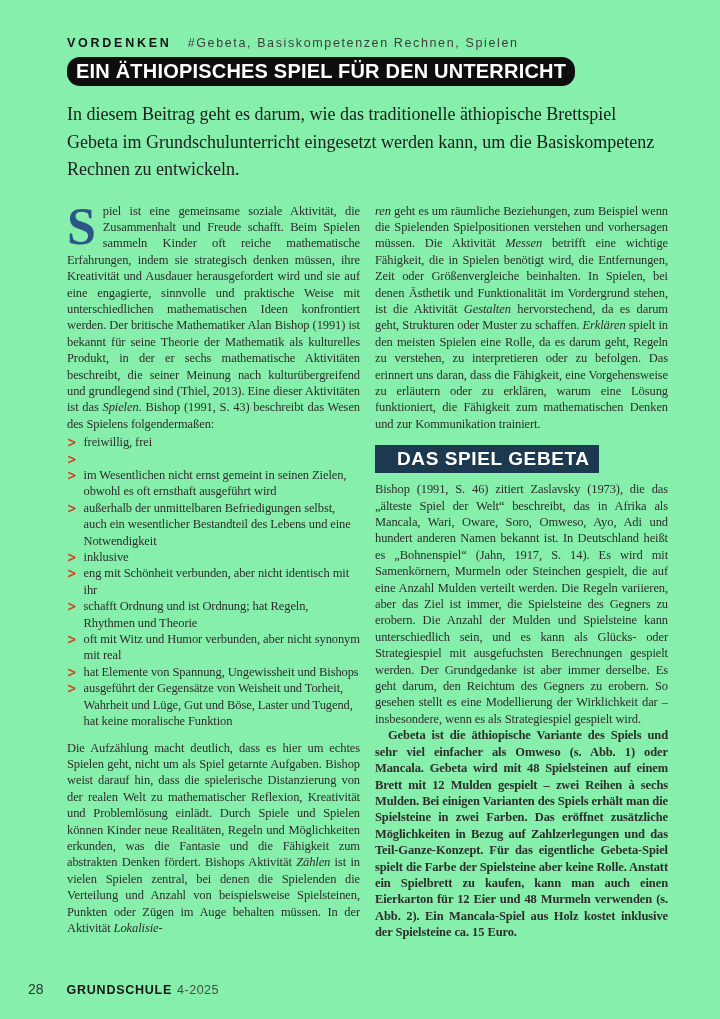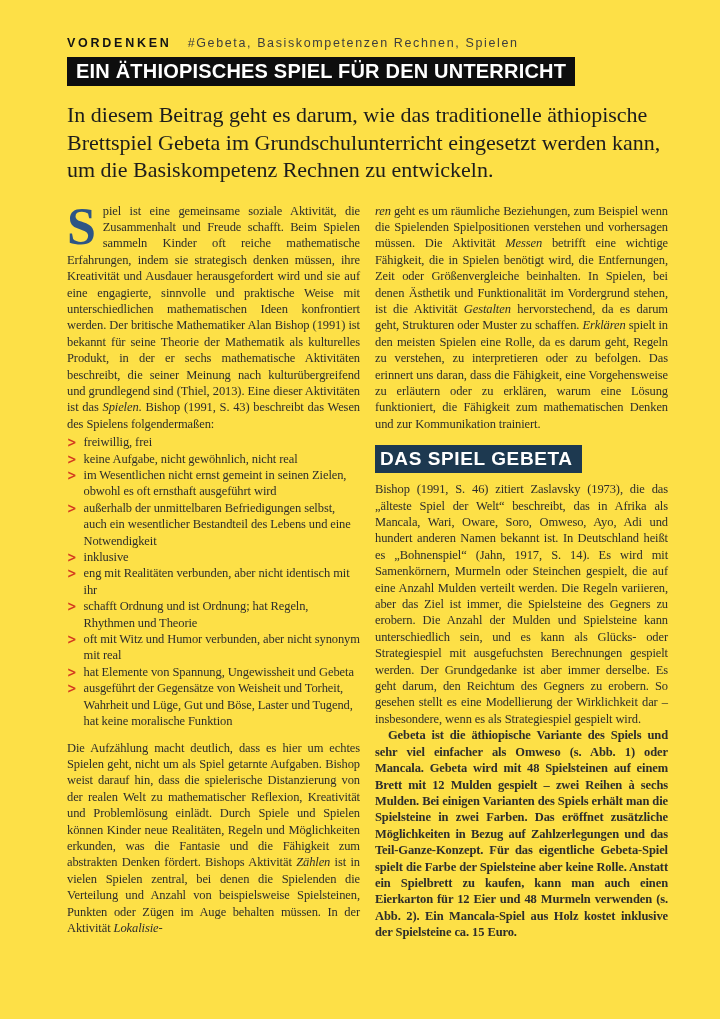--- a/index.html
+++ b/index.html
@@ -1,40 +1,40 @@
 <!DOCTYPE html>
 <html lang="de"><head>
 <meta charset="utf-8">
 <style>
   html,body{margin:0;padding:0;}
   body{background:#ffffff;}
   .page{
     position:relative; width:720px; height:1019px; margin:0 auto;
-    background:#fde047; overflow:hidden;
+    background:#86efac; overflow:hidden;
     font-family:"Liberation Serif", serif; color:#2e2d2b;
   }
   .content{ padding:36px 52px 0 67px; }
 
   
   .kopf{ font-family:"Liberation Sans", sans-serif; font-size:12.5px; line-height:15px; white-space:nowrap; }
   .kopf .section{ font-weight:bold; color:#141414; letter-spacing:.22em; margin-right:16px; }
   .kopf .tags{ color:#3d3d3d; letter-spacing:.13em; }
 
   
   h1{ margin:26px 0 0 0; padding:0; line-height:60px; white-space:nowrap; }
   h1 .t-italic{ font-family:"Liberation Serif", serif; font-style:italic; font-weight:normal;
     font-size:56px; color:#191919; letter-spacing:-1px; margin-right:13px; }
   h1 .t-accent{ font-family:"Liberation Sans", sans-serif; font-weight:bold;
     font-size:57px; color:#2d5585; letter-spacing:-1px; }
 
   .kicker{ display:inline-block; background:#0e0e0e; color:#ffffff;
     font-family:"Liberation Sans", sans-serif; font-weight:bold; font-size:20px;
-    line-height:22px; padding:3px 9px 4px 9px; margin-top:6px; letter-spacing:.2px; }
+    line-height:22px; padding:3px 9px 4px 9px; margin-top:6px; letter-spacing:.2px;border-radius:13px; }
 
-  .intro{ margin:15px 0 0 0; font-size:22px; line-height:27.5px; color:#1c1c1c; max-width:604px; }
+  .intro{ margin:15px 0 0 0; font-size:18px; line-height:27.5px; color:#1c1c1c; max-width:604px; }
 
   
   .columns{ display:flex; gap:15px; margin-top:19px; }
   .col{ flex:1; min-width:0; }
   .body{ margin:0; font-size:12.5px; line-height:16.4px; letter-spacing:-.1px;
     text-align:justify; color:#2e2d2b; }
   .body.second{ margin-top:10px; }
   .body.indent{ text-indent:13px;font-weight:bold; }
 
   .dropcap{ float:left; font-family:"Liberation Serif", serif; font-weight:bold;
@@ -42,21 +42,21 @@
 
   ul.bullets{ list-style:none; margin:2px 0 0 0; padding:0; }
   ul.bullets li{ display:flex; gap:7px; align-items:flex-start;
     font-size:12.5px; line-height:16.4px; letter-spacing:-.1px; text-align:left; }
   ul.bullets .marker{ color:#d43b20; font-family:"DejaVu Sans", sans-serif;
     font-weight:bold; font-size:11.5px; line-height:16.4px; transform:scaleY(1.15); }
 
   .heading-wrap{ margin:13px 0 8px 0; }
   .section-heading{ display:inline-block; margin:0; background:#1d3950; color:#ffffff;
     font-family:"Liberation Sans", sans-serif; font-weight:bold; font-size:19px;
-    line-height:21px; padding:3px 9px 4px 5px; letter-spacing:.6px; }
+    line-height:21px; padding:3px 9px 4px 22px; letter-spacing:.6px; }
 
   
   .fuss{ position:absolute; left:28px; bottom:22px; font-family:"Liberation Sans", sans-serif;
     font-size:12.5px; color:#222; white-space:nowrap; }
   .fuss .pagenum{ font-size:14px; color:#333; margin-right:23px; }
   .fuss .mag{ font-weight:bold; letter-spacing:.06em; color:#161616; }
   .fuss .issue{ color:#4a4a4a; margin-left:5px; letter-spacing:.04em; }
 </style>
 </head>
 <body>
@@ -79,49 +79,48 @@
         <p class="body">
           <span class="dropcap">S</span><span><span>piel ist eine gemeinsame soziale Aktivität, die Zusammenhalt und Freude schafft. Beim Spielen sammeln Kinder oft reiche mathematische Erfahrungen, indem sie strategisch denken müssen, ihre Kreativität und Ausdauer herausgefordert wird und sie auf eine engagierte, sinnvolle und praktische Weise mit unterschiedlichen mathematischen Ideen konfrontiert werden. Der britische Mathematiker Alan Bishop (1991) ist bekannt für seine Theorie der Mathematik als kulturelles Produkt, in der er sechs mathematische Aktivitäten beschreibt, die seiner Meinung nach kulturübergreifend und grundlegend sind (Thiel, 2013). Eine dieser Aktivitäten ist das </span><i>Spielen</i><span>. Bishop (1991, S. 43) beschreibt das Wesen des Spielens folgendermaßen:</span></span>
         </p>
         <ul class="bullets">
             <li>
               <span class="marker">&gt;</span>
               <span>freiwillig, frei</span>
             </li>
             <li>
               <span class="marker">&gt;</span>
-              <span>keine Aufgabe, nicht gewöhnlich, nicht real</span>
             </li>
             <li>
               <span class="marker">&gt;</span>
               <span>im Wesentlichen nicht ernst gemeint in seinen Zielen, obwohl es oft ernsthaft ausgeführt wird</span>
             </li>
             <li>
               <span class="marker">&gt;</span>
               <span>außerhalb der unmittelbaren Befriedigungen selbst, auch ein wesentlicher Bestandteil des Lebens und eine Notwendigkeit</span>
             </li>
             <li>
               <span class="marker">&gt;</span>
               <span>inklusive</span>
             </li>
             <li>
               <span class="marker">&gt;</span>
-              <span>eng mit Realitäten verbunden, aber nicht identisch mit ihr</span>
+              <span>eng mit Schönheit verbunden, aber nicht identisch mit ihr</span>
             </li>
             <li>
               <span class="marker">&gt;</span>
               <span>schafft Ordnung und ist Ordnung; hat Regeln, Rhythmen und Theorie</span>
             </li>
             <li>
               <span class="marker">&gt;</span>
               <span>oft mit Witz und Humor verbunden, aber nicht synonym mit real</span>
             </li>
             <li>
               <span class="marker">&gt;</span>
-              <span>hat Elemente von Spannung, Ungewissheit und Gebeta</span>
+              <span>hat Elemente von Spannung, Ungewissheit und Bishops</span>
             </li>
             <li>
               <span class="marker">&gt;</span>
               <span>ausgeführt der Gegensätze von Weisheit und Torheit, Wahrheit und Lüge, Gut und Böse, Laster und Tugend, hat keine moralische Funktion</span>
             </li>
           </ul>
         <p class="body second">
           <span><span>Die Aufzählung macht deutlich, dass es hier um echtes Spielen geht, nicht um als Spiel getarnte Aufgaben. Bishop weist darauf hin, dass die spielerische Distanzierung von der realen Welt zu mathematischer Reflexion, Kreativität und Problemlösung einlädt. Durch Spiele und Spielen können Kinder neue Realitäten, Regeln und Möglichkeiten erkunden, was die Fantasie und die Fähigkeit zum abstrakten Denken fördert. Bishops Aktivität </span><i>Zählen</i><span> ist in vielen Spielen zentral, bei denen die Spielenden die Verteilung und Anzahl von beispielsweise Spielsteinen, Punkten oder Zügen im Auge behalten müssen. In der Aktivität </span><i>Lokalisie-</i></span>
         </p>
       </div>
@@ -137,13 +136,16 @@
           <span><span>Bishop (1991, S. 46) zitiert Zaslavsky (1973), die das „älteste Spiel der Welt“ beschreibt, das in Afrika als Mancala, Wari, Oware, Soro, Omweso, Ayo, Adi und hundert anderen Namen bekannt ist. In Deutschland heißt es „Bohnenspiel“ (Jahn, 1917, S. 14). Es wird mit Samenkörnern, Murmeln oder Steinchen gespielt, die auf eine Anzahl Mulden verteilt werden. Die Regeln variieren, aber das Ziel ist immer, die Spielsteine des Gegners zu erobern. Die Anzahl der Mulden und Spielsteine kann unterschiedlich sein, und es kann als Glücks- oder Strategiespiel mit ausgefuchsten Berechnungen gespielt werden. Der Grundgedanke ist aber immer derselbe. Es geht darum, den Reichtum des Gegners zu erobern. So gesehen stellt es eine Modellierung der Wirklichkeit dar – insbesondere, wenn es als Strategiespiel gespielt wird.</span></span>
         </p>
         <p class="body indent">
           <span><span>Gebeta ist die äthiopische Variante des Spiels und sehr viel einfacher als Omweso (s. Abb. 1) oder Mancala. Gebeta wird mit 48 Spielsteinen auf einem Brett mit 12 Mulden gespielt – zwei Reihen à sechs Mulden. Bei einigen Varianten des Spiels erhält man die Spielsteine in zwei Farben. Das eröffnet zusätzliche Möglichkeiten in Bezug auf Zahlzerlegungen und das Teil-Ganze-Konzept. Für das eigentliche Gebeta-Spiel spielt die Farbe der Spielsteine aber keine Rolle. Anstatt ein Spielbrett zu kaufen, kann man auch einen Eierkarton für 12 Eier und 48 Murmeln verwenden (s. Abb. 2). Ein Mancala-Spiel aus Holz kostet inklusive der Spielsteine ca. 15 Euro.</span></span>
         </p>
       </div>
 
     </div>
   </div>
 
+  <div class="fuss">
+    <span class="pagenum">28</span><span class="mag">GRUNDSCHULE</span><span class="issue">4-2025</span>
+  </div>
 </div>
 
 </body></html>

